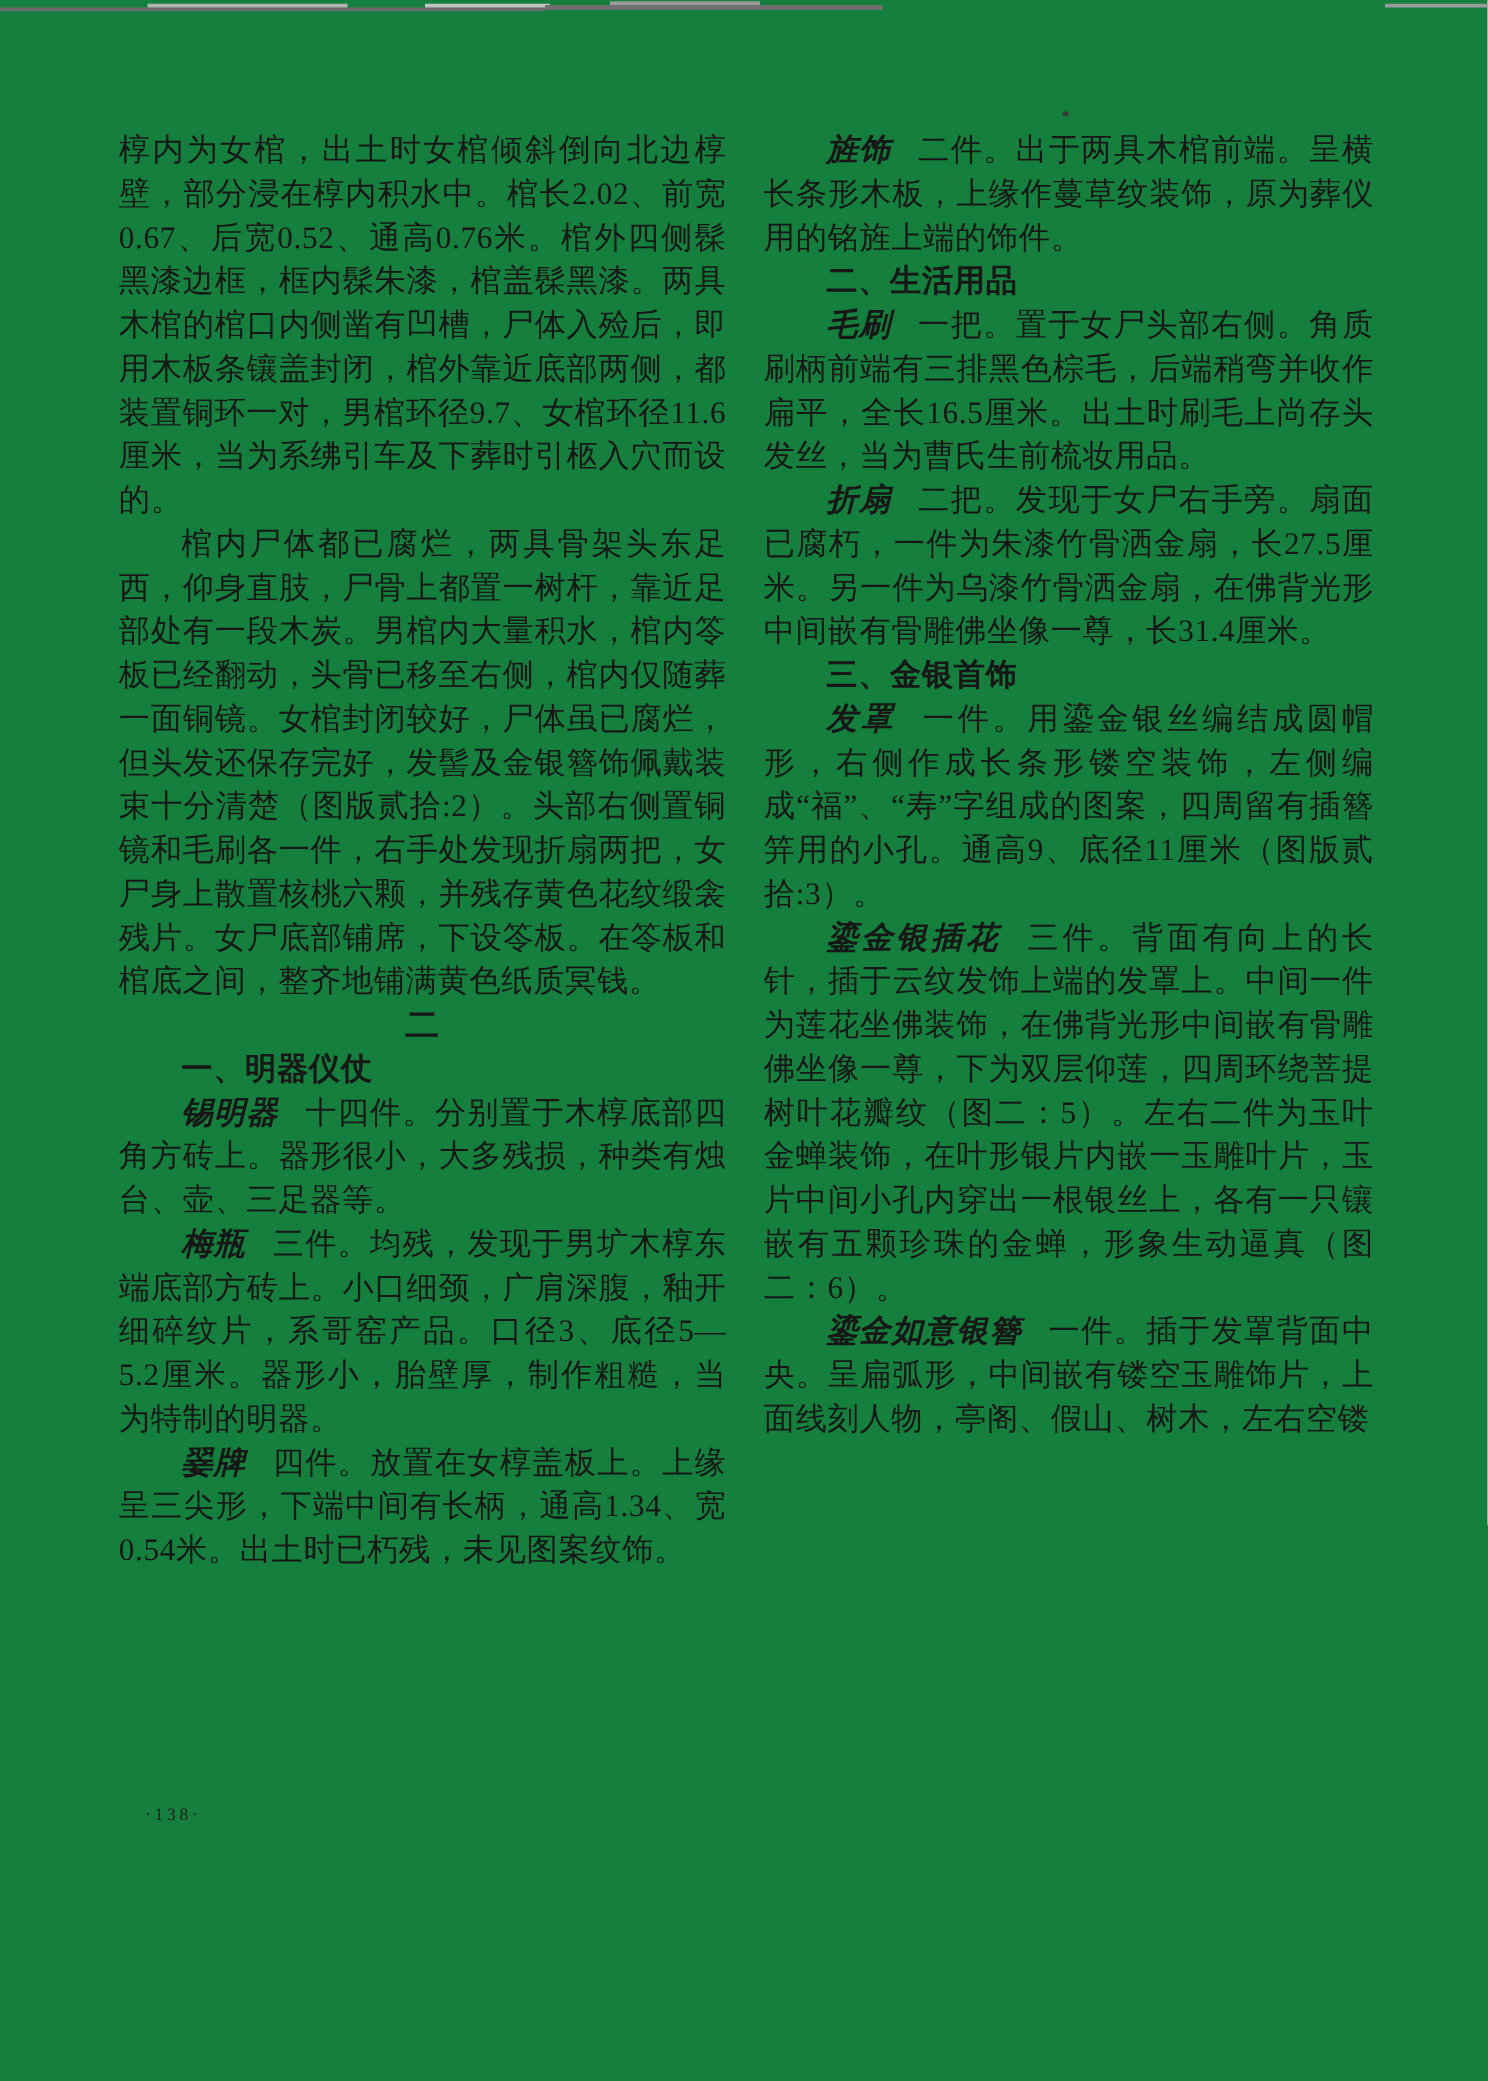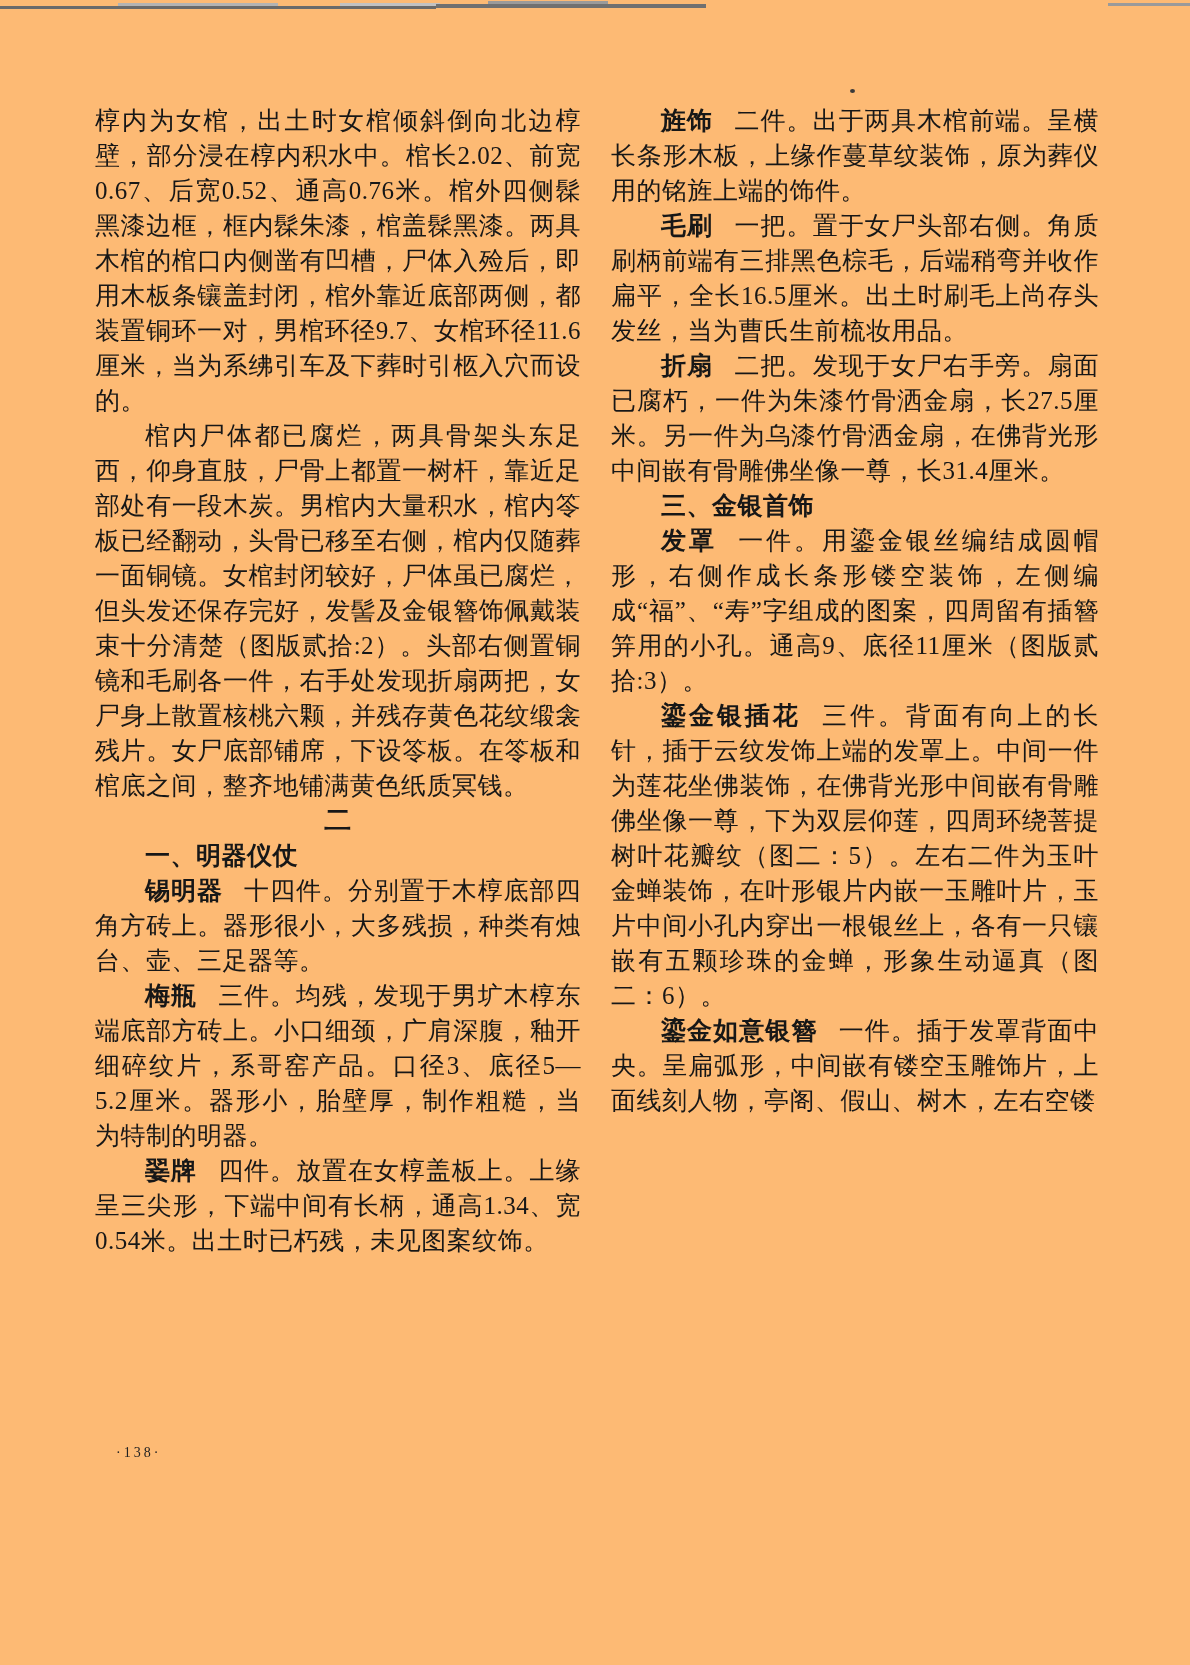--- a/index.html
+++ b/index.html
@@ -1,19 +1,19 @@
 <!DOCTYPE html>
 <html><head>
 <meta charset="utf-8">
 <style>
   html,body{margin:0;padding:0;background:#e8e8e8;}
   .page{
     position:relative;
     width:1190px;height:1665px;
-    background:#fdba74;
+    background:#15803d;
     color:#171717;
     font-family:"Liberation Serif","DejaVu Serif",serif;
     overflow:hidden;
     margin:0 auto;
   }
   .col{
     position:absolute;top:103px;
     font-size:25px;line-height:35px;
     text-align:justify;text-justify:inter-character;
     letter-spacing:0.5px;
@@ -21,21 +21,21 @@
   .col-left{left:95px;width:486px;}
   .col-right{left:611px;width:488px;}
   .col p{margin:0;}
   .indent{text-indent:2em;}
   .sub-head{text-indent:2em;font-weight:bold;}
   .section-head{
     text-align:center;font-weight:bold;
     font-size:27px;line-height:35px;
     margin:22px 0 24px;text-indent:0;
   }
-  .term{margin-right:0.85em;font-weight:bold;}
+  .term{margin-right:0.85em;font-weight:bold;font-style:italic;}
   .page-number{
     position:absolute;left:116px;top:1445px;
     font-size:14px;letter-spacing:3px;color:#222;
     font-family:"Liberation Serif","DejaVu Serif",serif;
   }
   .scanline{position:absolute;}
   .speck{
     position:absolute;left:850px;top:89px;
     width:5px;height:4px;background:#3a3a3a;border-radius:50%;
   }
@@ -58,20 +58,21 @@
       <p class="">椁内为女棺，出土时女棺倾斜倒向北边椁壁，部分浸在椁内积水中。棺长2.02、前宽0.67、后宽0.52、通高0.76米。棺外四侧髹黑漆边框，框内髹朱漆，棺盖髹黑漆。两具木棺的棺口内侧凿有凹槽，尸体入殓后，即用木板条镶盖封闭，棺外靠近底部两侧，都装置铜环一对，男棺环径9.7、女棺环径11.6厘米，当为系绋引车及下葬时引柩入穴而设的。</p>
       <p class="indent">棺内尸体都已腐烂，两具骨架头东足西，仰身直肢，尸骨上都置一树杆，靠近足部处有一段木炭。男棺内大量积水，棺内笭板已经翻动，头骨已移至右侧，棺内仅随葬一面铜镜。女棺封闭较好，尸体虽已腐烂，但头发还保存完好，发髻及金银簪饰佩戴装束十分清楚（图版贰拾:2）。头部右侧置铜镜和毛刷各一件，右手处发现折扇两把，女尸身上散置核桃六颗，并残存黄色花纹缎衾残片。女尸底部铺席，下设笭板。在笭板和棺底之间，整齐地铺满黄色纸质冥钱。</p>
       <p class="section-head">二</p>
       <p class="sub-head">一、明器仪仗</p>
       <p class="indent"><b class="term">锡明器</b><span>十四件。分别置于木椁底部四角方砖上。器形很小，大多残损，种类有烛台、壶、三足器等。</span></p>
       <p class="indent"><b class="term">梅瓶</b><span>三件。均残，发现于男圹木椁东端底部方砖上。小口细颈，广肩深腹，釉开细碎纹片，系哥窑产品。口径3、底径5—5.2厘米。器形小，胎壁厚，制作粗糙，当为特制的明器。</span></p>
       <p class="indent"><b class="term">翣牌</b><span>四件。放置在女椁盖板上。上缘呈三尖形，下端中间有长柄，通高1.34、宽0.54米。出土时已朽残，未见图案纹饰。</span></p>
     </div>
   <div class="col col-right">
       <p class="indent"><b class="term">旌饰</b><span>二件。出于两具木棺前端。呈横长条形木板，上缘作蔓草纹装饰，原为葬仪用的铭旌上端的饰件。</span></p>
+      <p class="sub-head">二、生活用品</p>
       <p class="indent"><b class="term">毛刷</b><span>一把。置于女尸头部右侧。角质刷柄前端有三排黑色棕毛，后端稍弯并收作扁平，全长16.5厘米。出土时刷毛上尚存头发丝，当为曹氏生前梳妆用品。</span></p>
       <p class="indent"><b class="term">折扇</b><span>二把。发现于女尸右手旁。扇面已腐朽，一件为朱漆竹骨洒金扇，长27.5厘米。另一件为乌漆竹骨洒金扇，在佛背光形中间嵌有骨雕佛坐像一尊，长31.4厘米。</span></p>
       <p class="sub-head">三、金银首饰</p>
       <p class="indent"><b class="term">发罩</b><span>一件。用鎏金银丝编结成圆帽形，右侧作成长条形镂空装饰，左侧编成“福”、“寿”字组成的图案，四周留有插簪笄用的小孔。通高9、底径11厘米（图版贰拾:3）。</span></p>
       <p class="indent"><b class="term">鎏金银插花</b><span>三件。背面有向上的长针，插于云纹发饰上端的发罩上。中间一件为莲花坐佛装饰，在佛背光形中间嵌有骨雕佛坐像一尊，下为双层仰莲，四周环绕菩提树叶花瓣纹（图二：5）。左右二件为玉叶金蝉装饰，在叶形银片内嵌一玉雕叶片，玉片中间小孔内穿出一根银丝上，各有一只镶嵌有五颗珍珠的金蝉，形象生动逼真（图二：6）。</span></p>
       <p class="indent"><b class="term">鎏金如意银簪</b><span>一件。插于发罩背面中央。呈扁弧形，中间嵌有镂空玉雕饰片，上面线刻人物，亭阁、假山、树木，左右空镂</span></p>
     </div>
 
   <div class="page-number">·138·</div>
 

